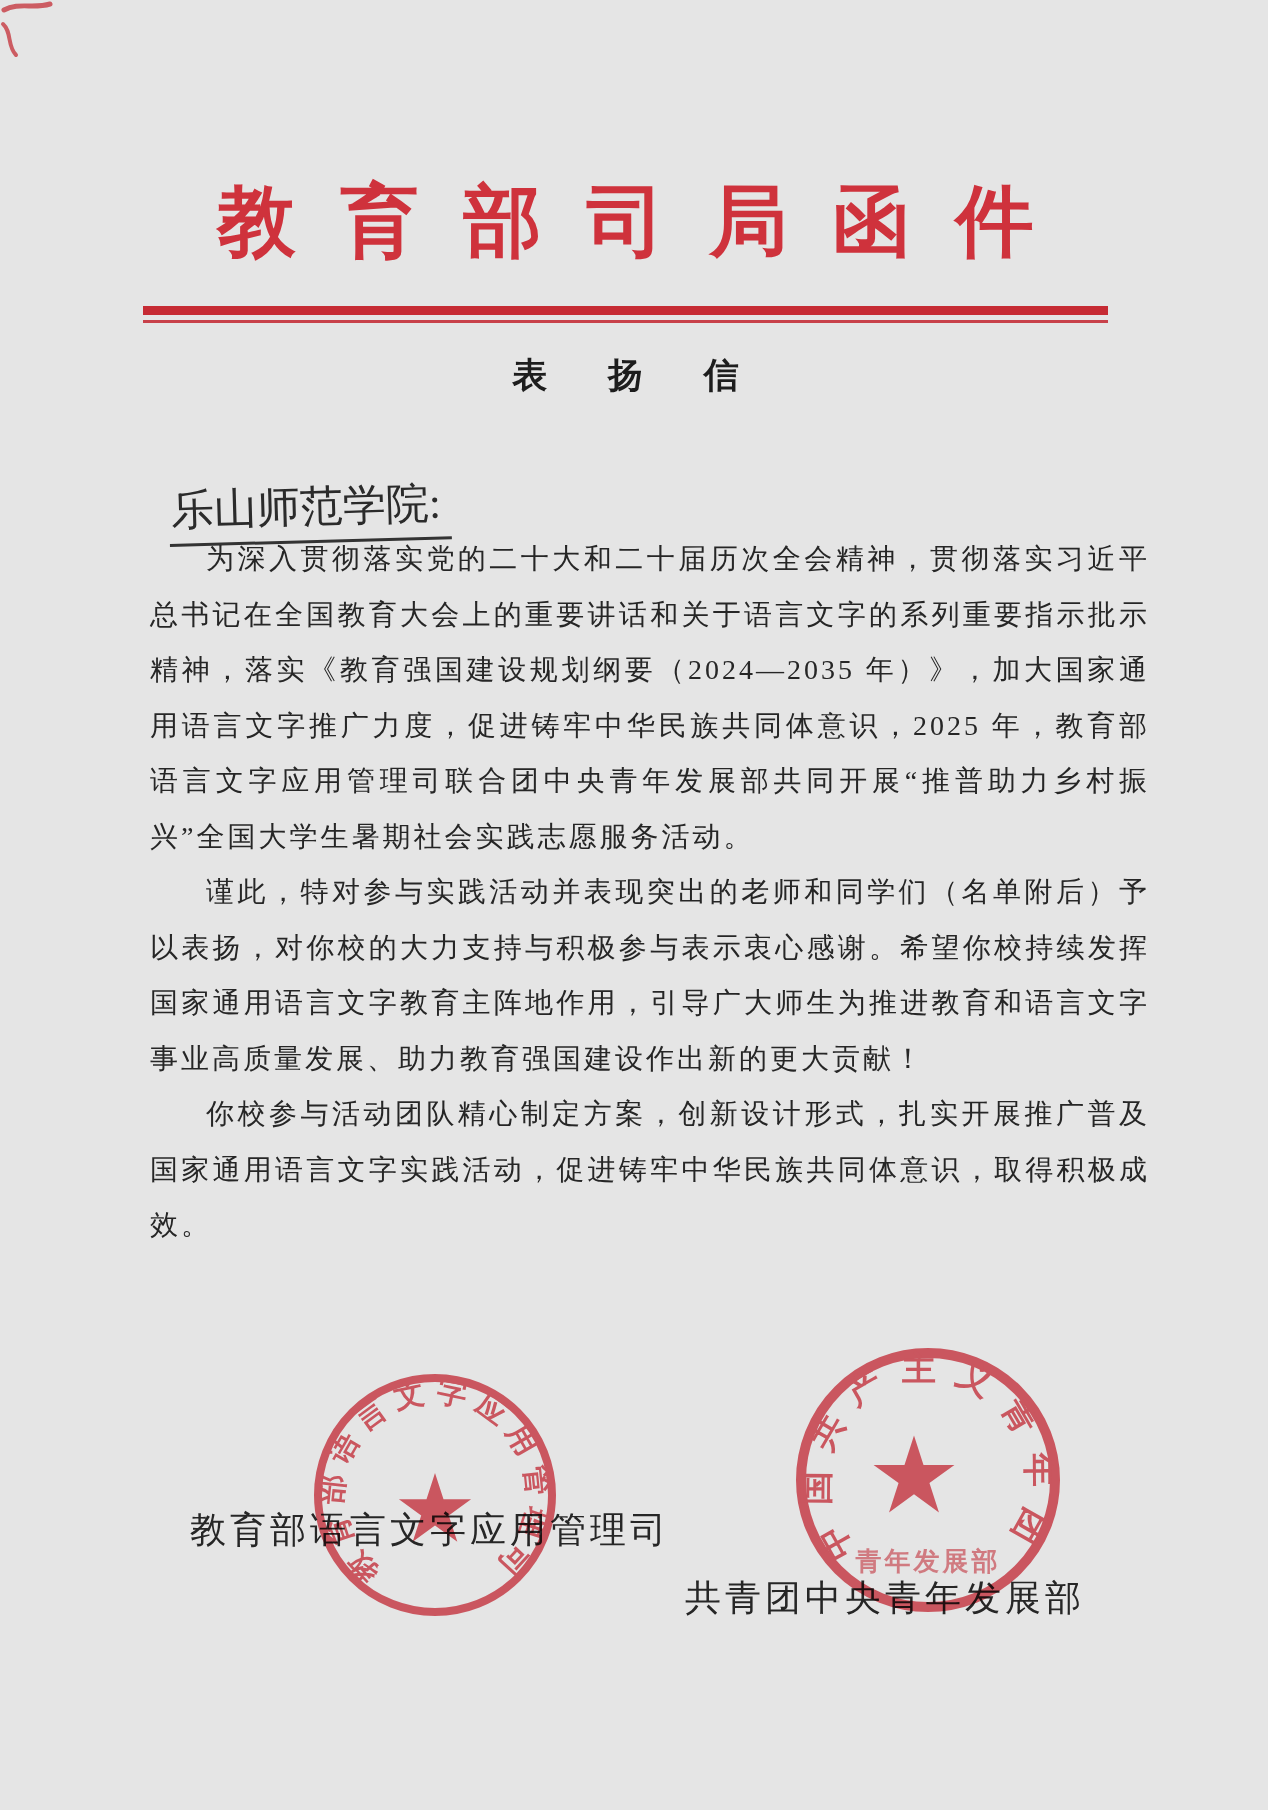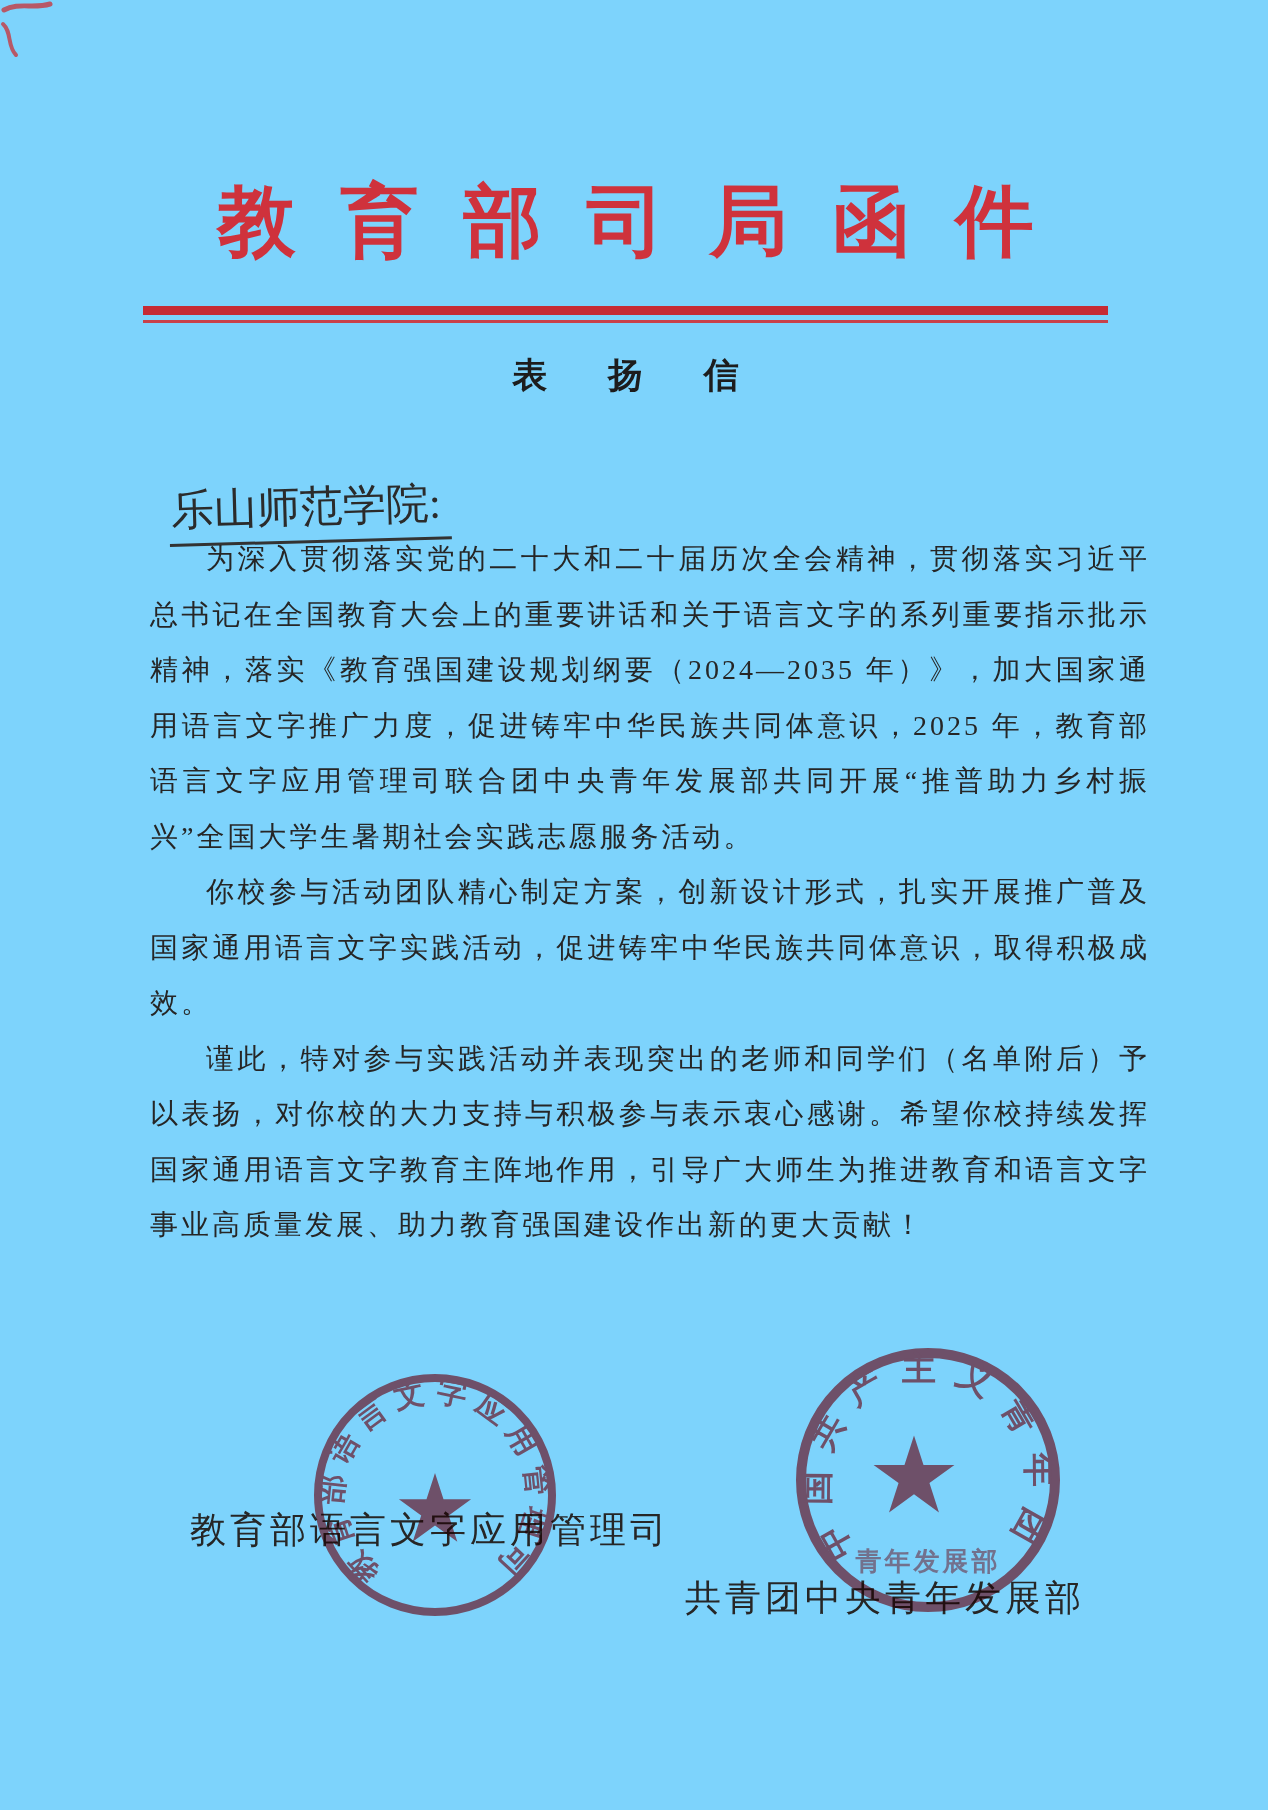--- a/index.html
+++ b/index.html
@@ -3,21 +3,21 @@
 <meta charset="utf-8">
 <style>
   * { margin: 0; padding: 0; box-sizing: border-box; }
   html,body { background: #ffffff; }
   body { font-family: "Liberation Serif", "DejaVu Serif", serif; }
 
   .page {
     position: relative;
     width: 1268px;
     height: 1810px;
-    background: #7dd3fc;
+    background: #e5e5e5;
     overflow: hidden;
   }
 
   
   .artifact { position: absolute; left: 0; top: 0; width: 80px; height: 70px; opacity: .8; }
 
   
   .letterhead {
     position: absolute;
     left: 143px; top: 170px; width: 965px;
@@ -95,22 +95,22 @@
 
   <div class="rule-top-thick"></div>
   <div class="rule-top-thin"></div>
 
   <div class="doc-title">表 扬 信</div>
 
   <div class="addressee">乐山师范学院:</div>
 
   <div class="body-text">
     <p>为深入贯彻落实党的二十大和二十届历次全会精神，贯彻落实习近平总书记在全国教育大会上的重要讲话和关于语言文字的系列重要指示批示精神，落实《教育强国建设规划纲要（2024—2035 年）》，加大国家通用语言文字推广力度，促进铸牢中华民族共同体意识，2025 年，教育部语言文字应用管理司联合团中央青年发展部共同开展“推普助力乡村振兴”全国大学生暑期社会实践志愿服务活动。</p>
+    <p>谨此，特对参与实践活动并表现突出的老师和同学们（名单附后）予以表扬，对你校的大力支持与积极参与表示衷心感谢。希望你校持续发挥国家通用语言文字教育主阵地作用，引导广大师生为推进教育和语言文字事业高质量发展、助力教育强国建设作出新的更大贡献！</p>
     <p>你校参与活动团队精心制定方案，创新设计形式，扎实开展推广普及国家通用语言文字实践活动，促进铸牢中华民族共同体意识，取得积极成效。</p>
-    <p>谨此，特对参与实践活动并表现突出的老师和同学们（名单附后）予以表扬，对你校的大力支持与积极参与表示衷心感谢。希望你校持续发挥国家通用语言文字教育主阵地作用，引导广大师生为推进教育和语言文字事业高质量发展、助力教育强国建设作出新的更大贡献！</p>
   </div>
 
   <div class="sig sig-left">教育部语言文字应用管理司</div>
   <div class="sig sig-right">共青团中央青年发展部</div>
 
   <div class="stamp stamp-left">
     <svg viewBox="0 0 248 248">
       <circle cx="124" cy="124" r="117" fill="none" stroke="#dd4a55" stroke-width="8"></circle>
       <defs>
         <path id="arcL" d="M 70.6,200.2 A 93,93 0 1 1 177.4,200.2" fill="none"></path>

